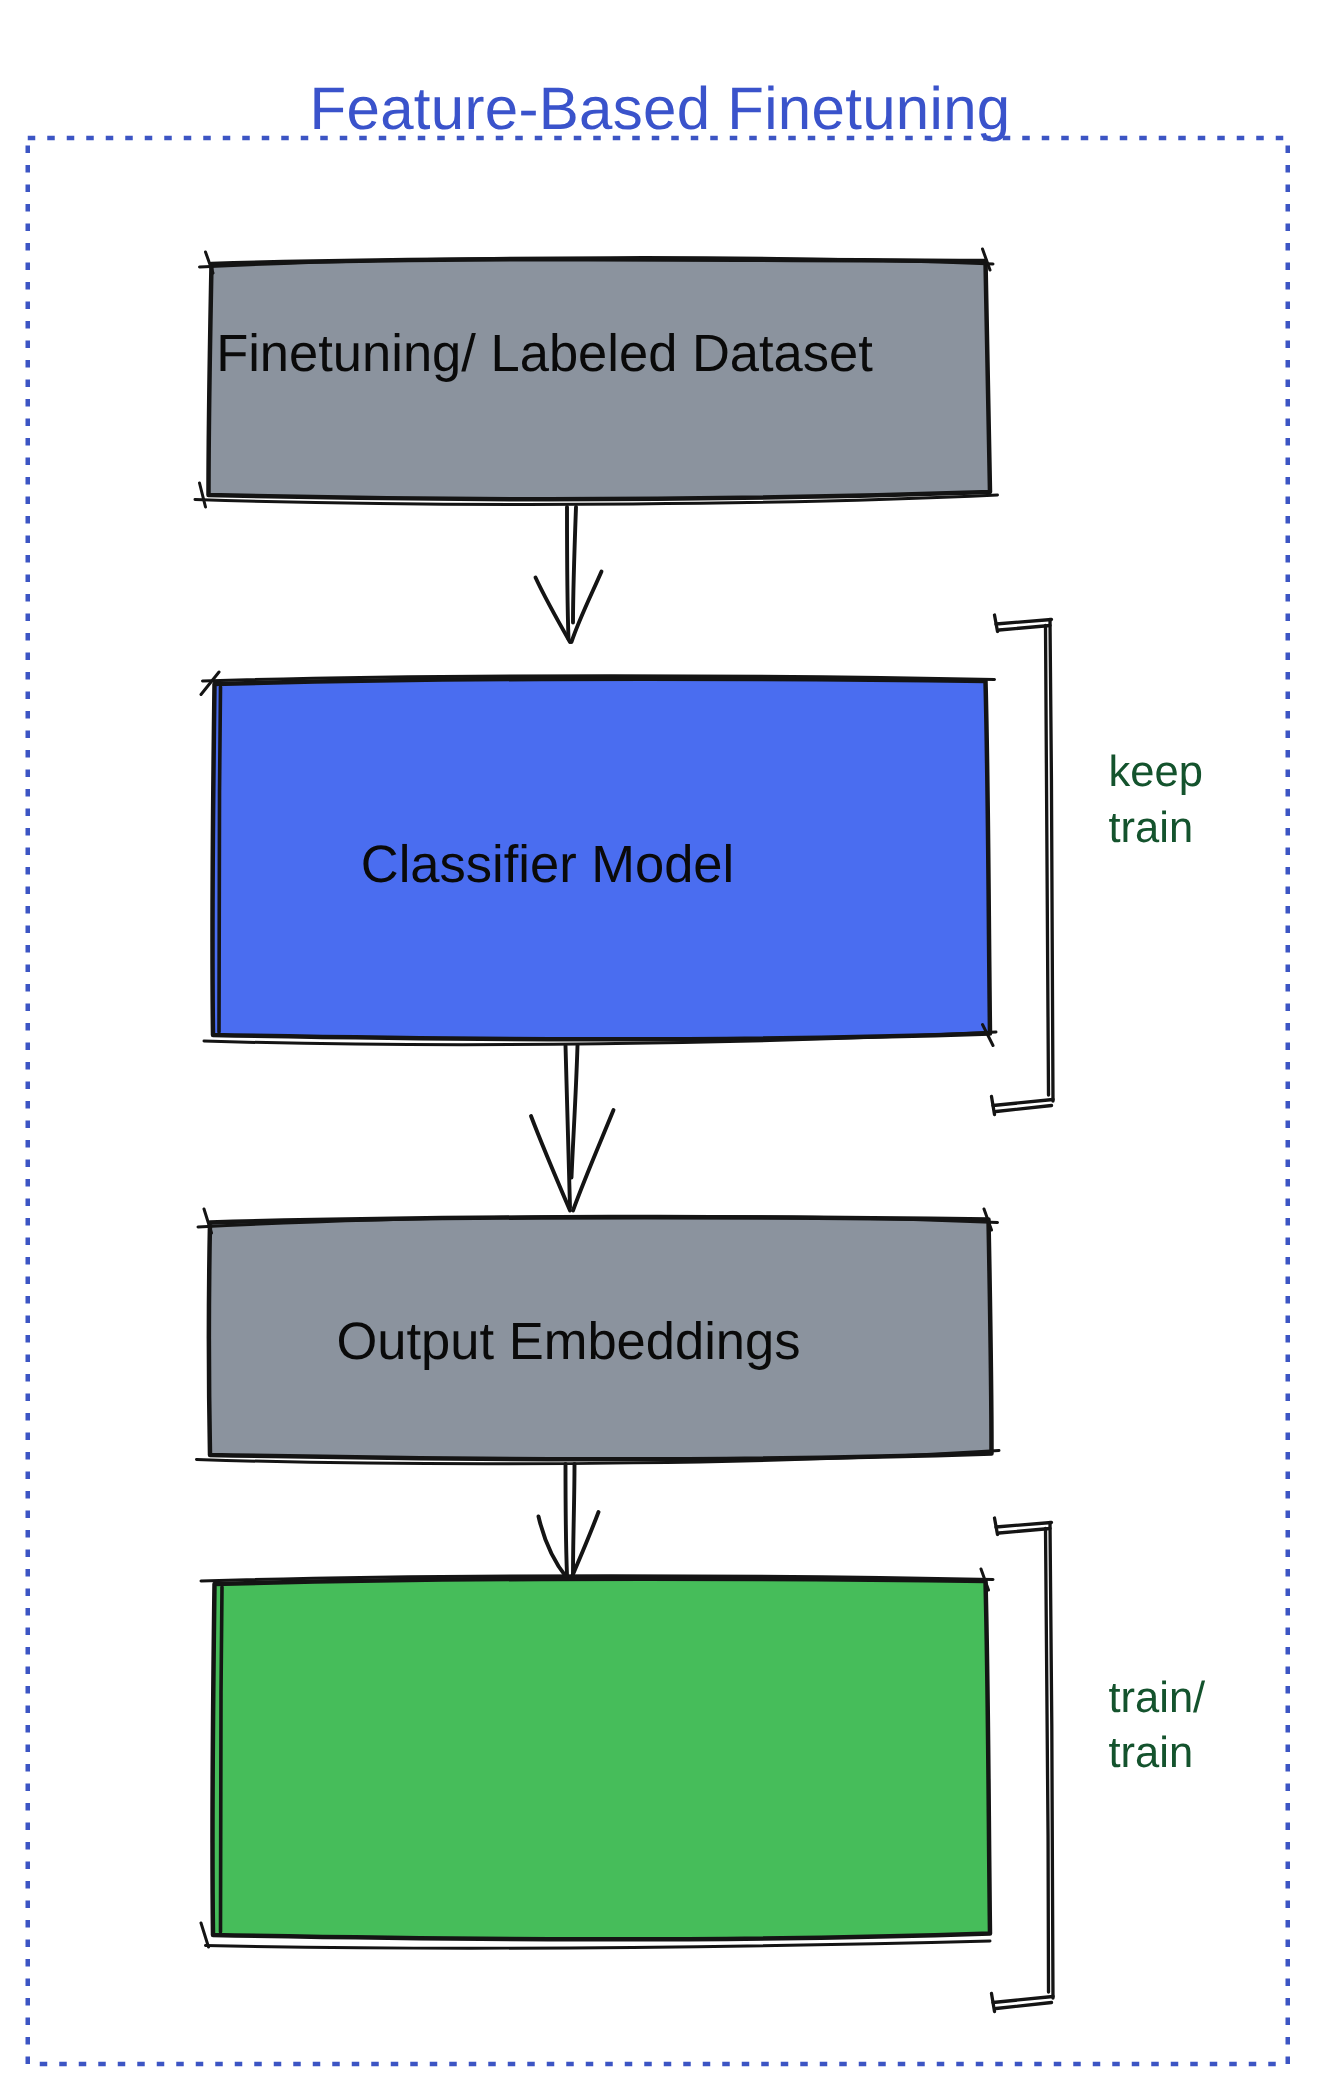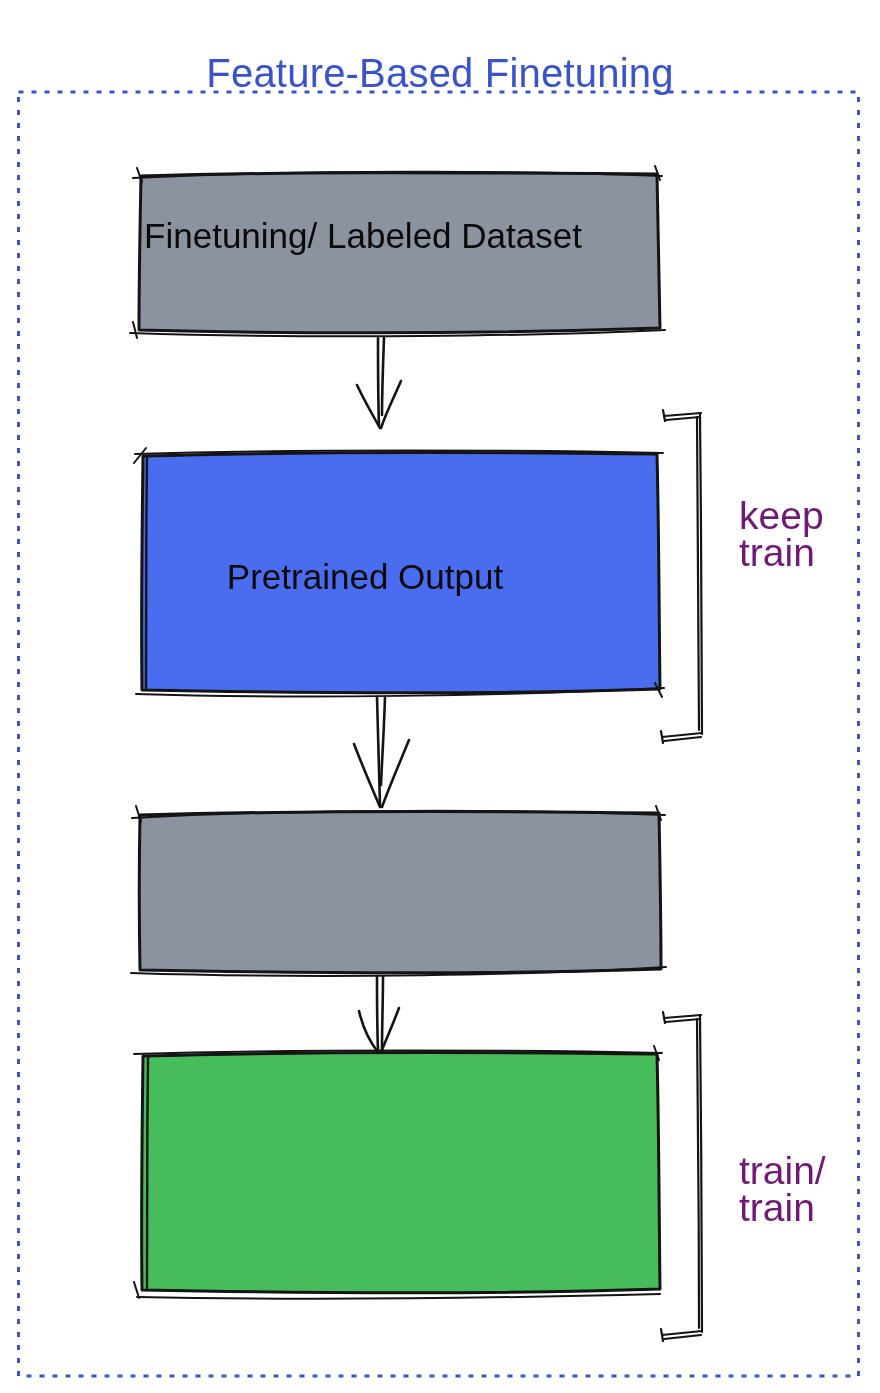--- a/index.html
+++ b/index.html
@@ -30,23 +30,23 @@
     display: flex;
     align-items: center;
     justify-content: center;
     font-size: 35px;
     color: #0a0a0a;
     pointer-events: none;
     white-space: nowrap;
   }
   .annotation {
     position: absolute;
-    font-size: 39px;
+    font-size: 29px;
     line-height: 37px;
-    color: #701a75;
+    color: #14532d;
     white-space: nowrap;
   }
 </style>
 </head>
 <body>
 
 <div class="canvas">
 
   <div class="title">Feature-Based Finetuning</div>
 
@@ -121,27 +121,28 @@
       <path d="M700,1015 C701,1120 702,1228 702,1332"></path>
       <path d="M697,1019 C698,1120 699,1225 699,1328"></path>
       <path d="M662,1335 L702,1331"></path>
       <path d="M664,1339 L701,1335"></path>
       <path d="M663,1012 L665,1023 M661,1329 L663,1341"></path>
     </g>
   </svg>
 
   <div class="label" style="left:138px; top:172px; width:522px; height:160px; transform:translate(-36px,-16px);">Finetuning/ Labeled Dataset</div>
 
-  <div class="label" style="left:140px; top:452px; width:520px; height:240px; transform:translate(-35px,5px);">Pretrained Output</div>
+  <div class="label" style="left:140px; top:452px; width:520px; height:240px; transform:translate(-35px,5px);">Classifier Model</div>
 
+  <div class="label" style="left:138px; top:812px; width:524px; height:160px; transform:translate(-21px,3px);">Output Embeddings</div>
 
 
   <div class="annotation" style="left:739px; top:497px;">
     <div>keep</div>
     <div>train</div>
   </div>
 
-  <div class="annotation" style="left:739px; top:1152px;">
+  <div class="annotation" style="left:739px; top:1114px;">
     <div>train/</div>
     <div>train</div>
   </div>
 
 </div>
 
 </body></html>

